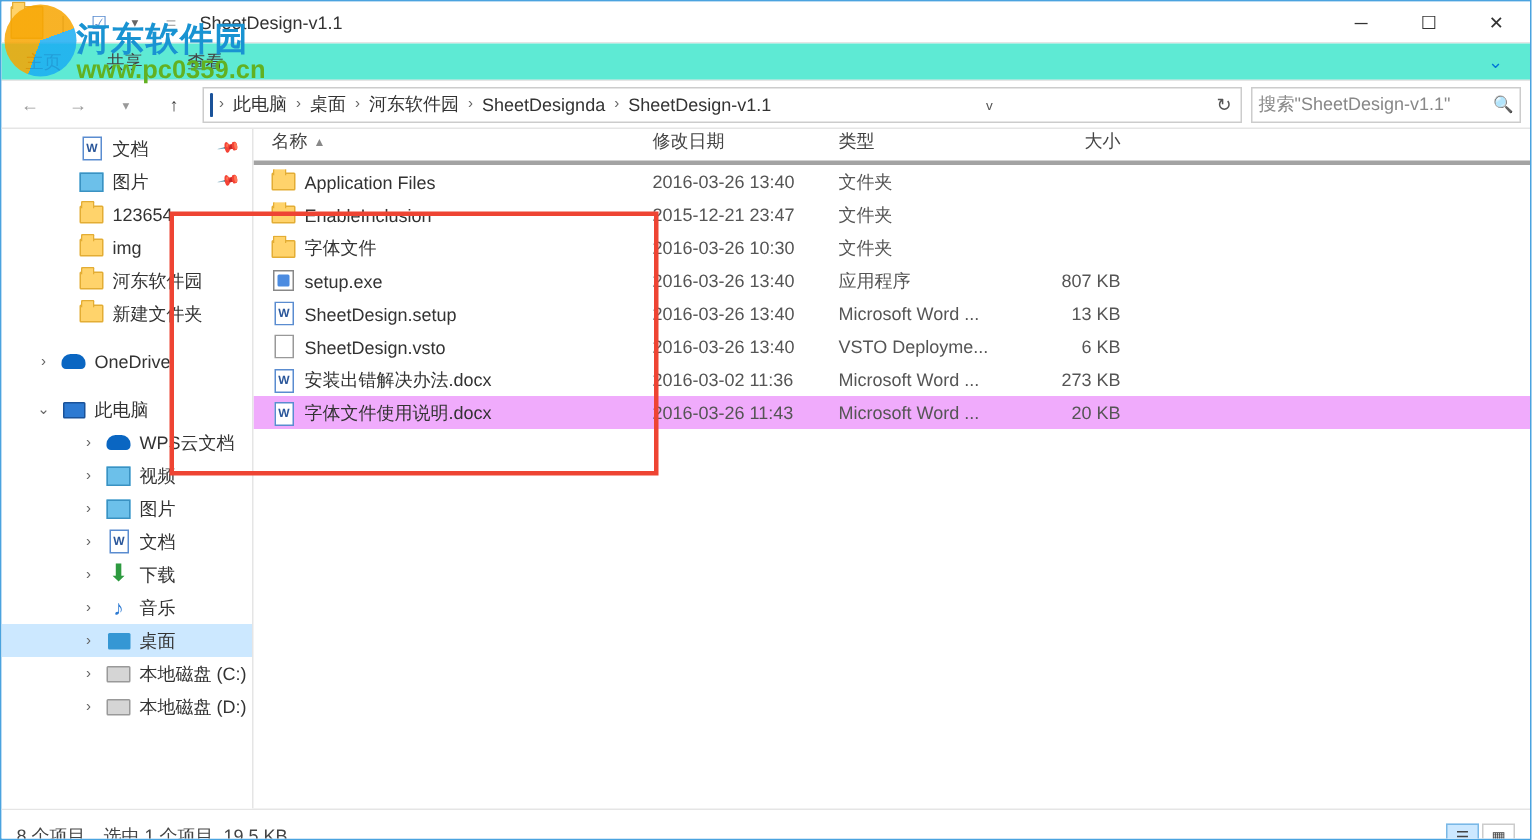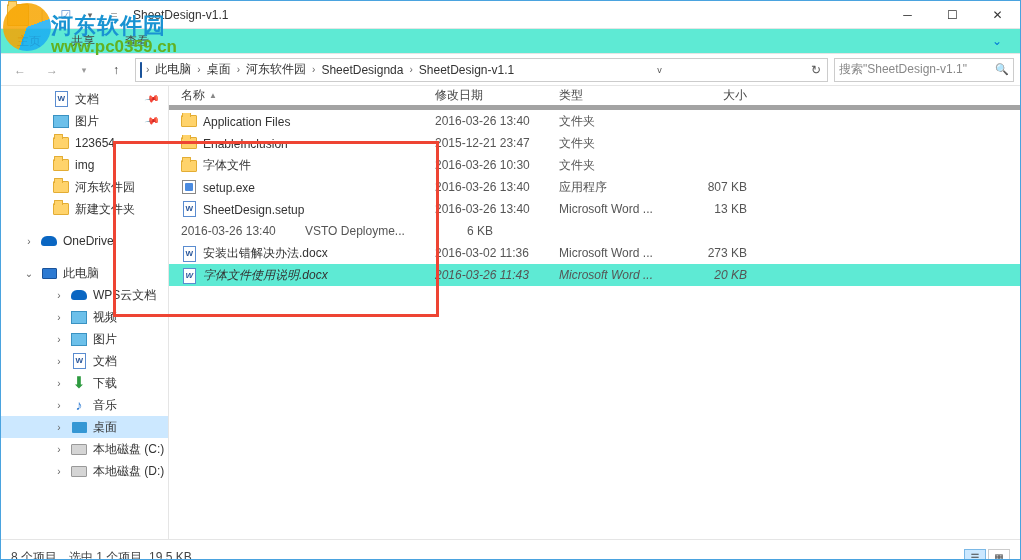--- a/index.html
+++ b/index.html
@@ -24,29 +24,29 @@
 .searchbox .sicon { margin-left: auto; font-size:11px; }
 .main { display: flex; height: 453px; }
 .sidebar { width: 168px; background: #fff; border-right: 1px solid #e5e5e5; overflow: hidden; padding-top: 2px; }
 .sideitem { display: flex; align-items: center; height: 22px; padding-left: 22px; gap: 6px; color: #333; white-space: nowrap; }
 .sideitem.indent2 { padding-left: 52px; }
 .sideitem.selected { background: #cce8ff; }
 .sideitem .tw { width: 12px; text-align: center; color: #666; font-size: 10px;}
 .sideitem .icn { width: 16px; height: 16px; display: inline-flex; align-items: center; justify-content: center; }
 .sideitem .pin { margin-left: auto; margin-right: 10px; color: #666; font-size: 10px; transform: rotate(35deg);}
 .filearea { flex: 1; position: relative; overflow-x: auto; }
-.colhead { display: flex; height: 24px; align-items: center; border-bottom: 5px solid #a3a3a3; color: #444; }
+.colhead { display: flex; height: 24px; align-items: flex-start; border-bottom: 3px solid #a3a3a3; color: #444; }
 .colhead .col { padding-left: 12px; display:flex; align-items:center; gap:4px; }
 .col.name { width: 254px; }
 .col.date { width: 124px; font-family: Liberation Serif, serif; }
 .col.type { width: 122px; }
 .col.size { width: 90px; text-align: right; padding-right:12px; justify-content:flex-end; }
 .sorticon { font-size:8px; color:#888; }
 .filerow { display: flex; height: 22px; align-items: center; color: #333; }
-.filerow.selected { background: #5eead4; font-style: italic; }
+.filerow.selected { background: #f0abfc; }
 .filerow .cell { padding-left: 12px; white-space: nowrap; overflow: hidden; text-overflow: ellipsis; }
 .cell.name { width: 254px; display: flex; align-items: flex-end; gap: 6px; }
 .cell.date { width: 124px; color: #555; }
 .cell.type { width: 122px; color: #555; }
 .cell.size { width: 90px; text-align: right; padding-right: 12px; color: #555; }
 .ficon { width: 16px; height: 16px; display: inline-flex; align-items:center; justify-content:center; }
 .redbox { position: absolute; border: 3px solid #e43; pointer-events: none; left: 112px; top: 140px; width: 326px; height: 176px; }
 .statusbar { height: 36px; border-top: 1px solid #e5e5e5; display: flex; align-items: center; padding: 0 10px; gap: 12px; color: #444; background: #fff; text-decoration: underline; }
 .statusbar .viewbtns { margin-left: auto; display: flex; gap: 2px; }
 .statusbar .viewbtns div { width: 22px; height: 18px; border: 1px solid #ccc; display: flex; align-items:center; justify-content:center; font-size:10px; }
@@ -311,20 +311,26 @@
             <span class="ficon">
               <span class="i-doc"></span>
             </span>
             <span>SheetDesign.setup</span>
           </div>
           <div class="cell date">2016-03-26 13:40</div>
           <div class="cell type">Microsoft Word ...</div>
           <div class="cell size">13 KB</div>
         </div>
         <div class="filerow">
+          <div class="cell name">
+            <span class="ficon">
+              <span class="i-vsto"></span>
+            </span>
+            <span>SheetDesign.vsto</span>
+          </div>
           <div class="cell date">2016-03-26 13:40</div>
           <div class="cell type">VSTO Deployme...</div>
           <div class="cell size">6 KB</div>
         </div>
         <div class="filerow">
           <div class="cell name">
             <span class="ficon">
               <span class="i-doc"></span>
             </span>
             <span>安装出错解决办法.docx</span>

